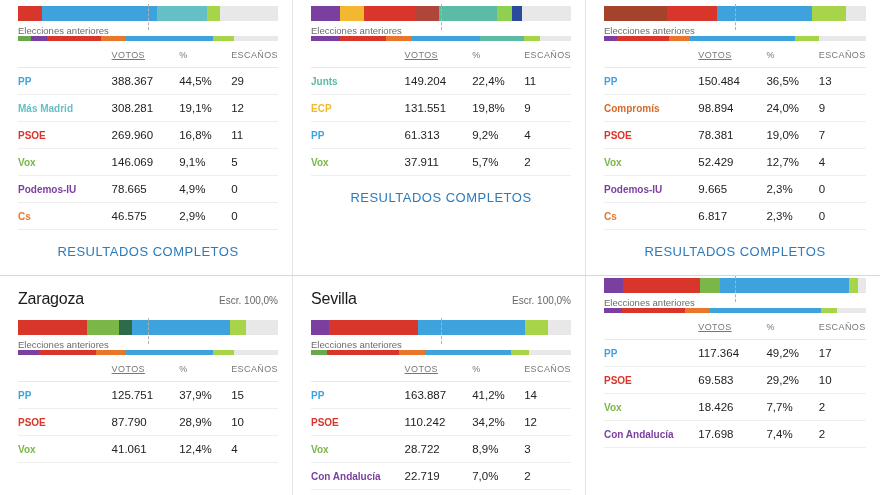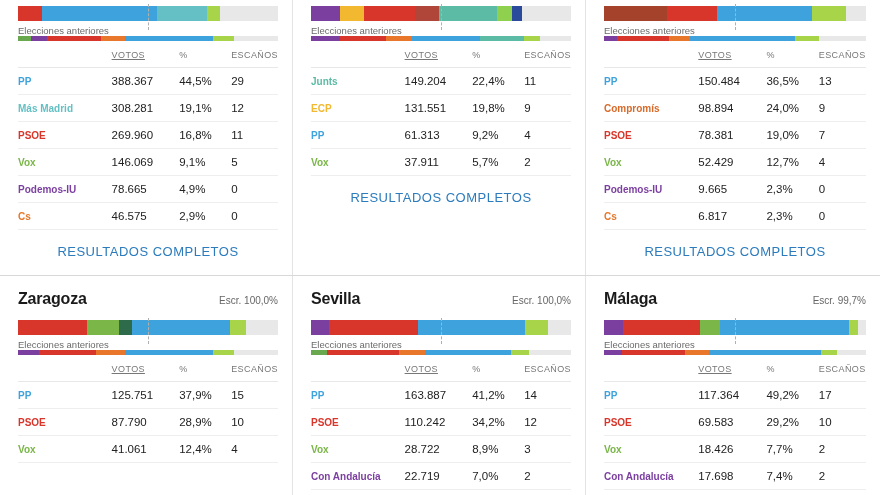--- a/index.html
+++ b/index.html
@@ -33,21 +33,21 @@
   
   .city-head {
     display: flex;
     align-items: baseline;
     justify-content: space-between;
     padding-top: 14px;
     padding-bottom: 10px;
   }
   .city-name {
     font-size: 16px;
-    font-weight: bold;
+    font-weight: normal;
     color: #1a1a1a;
     letter-spacing: -0.2px;
   }
   .escr {
     font-size: 10px;
     color: #666;
   }
   
   .bar-wrap { position: relative; margin-top: 2px; }
   .bar {
@@ -443,24 +443,20 @@
           <tr>
             <td class="party" style="color:#7b3fa0">Con Andalucía</td>
             <td class="votes">22.719</td>
             <td class="pct">7,0%</td>
             <td class="seats">2</td>
           </tr>
         </tbody>
       </table>
     </div>
   <div class="card last">
-      <div class="city-head">
-        <span class="city-name">Málaga</span>
-        <span class="escr">Escr. 99,7%</span>
-      </div>
       <div class="bar-wrap">
         <div class="majority-line"></div>
         <div class="bar">
           <span style="width:7.4%;background:#7b3fa0;"></span>
           <span style="width:29.2%;background:#d8362a;"></span>
           <span style="width:7.7%;background:#7ab648;"></span>
           <span style="width:49.2%;background:#3ea3dc;"></span>
           <span style="width:3.5%;background:#a8d44a;"></span>
           <span style="width:3%;background:#e8e8e8;"></span>
         </div>

